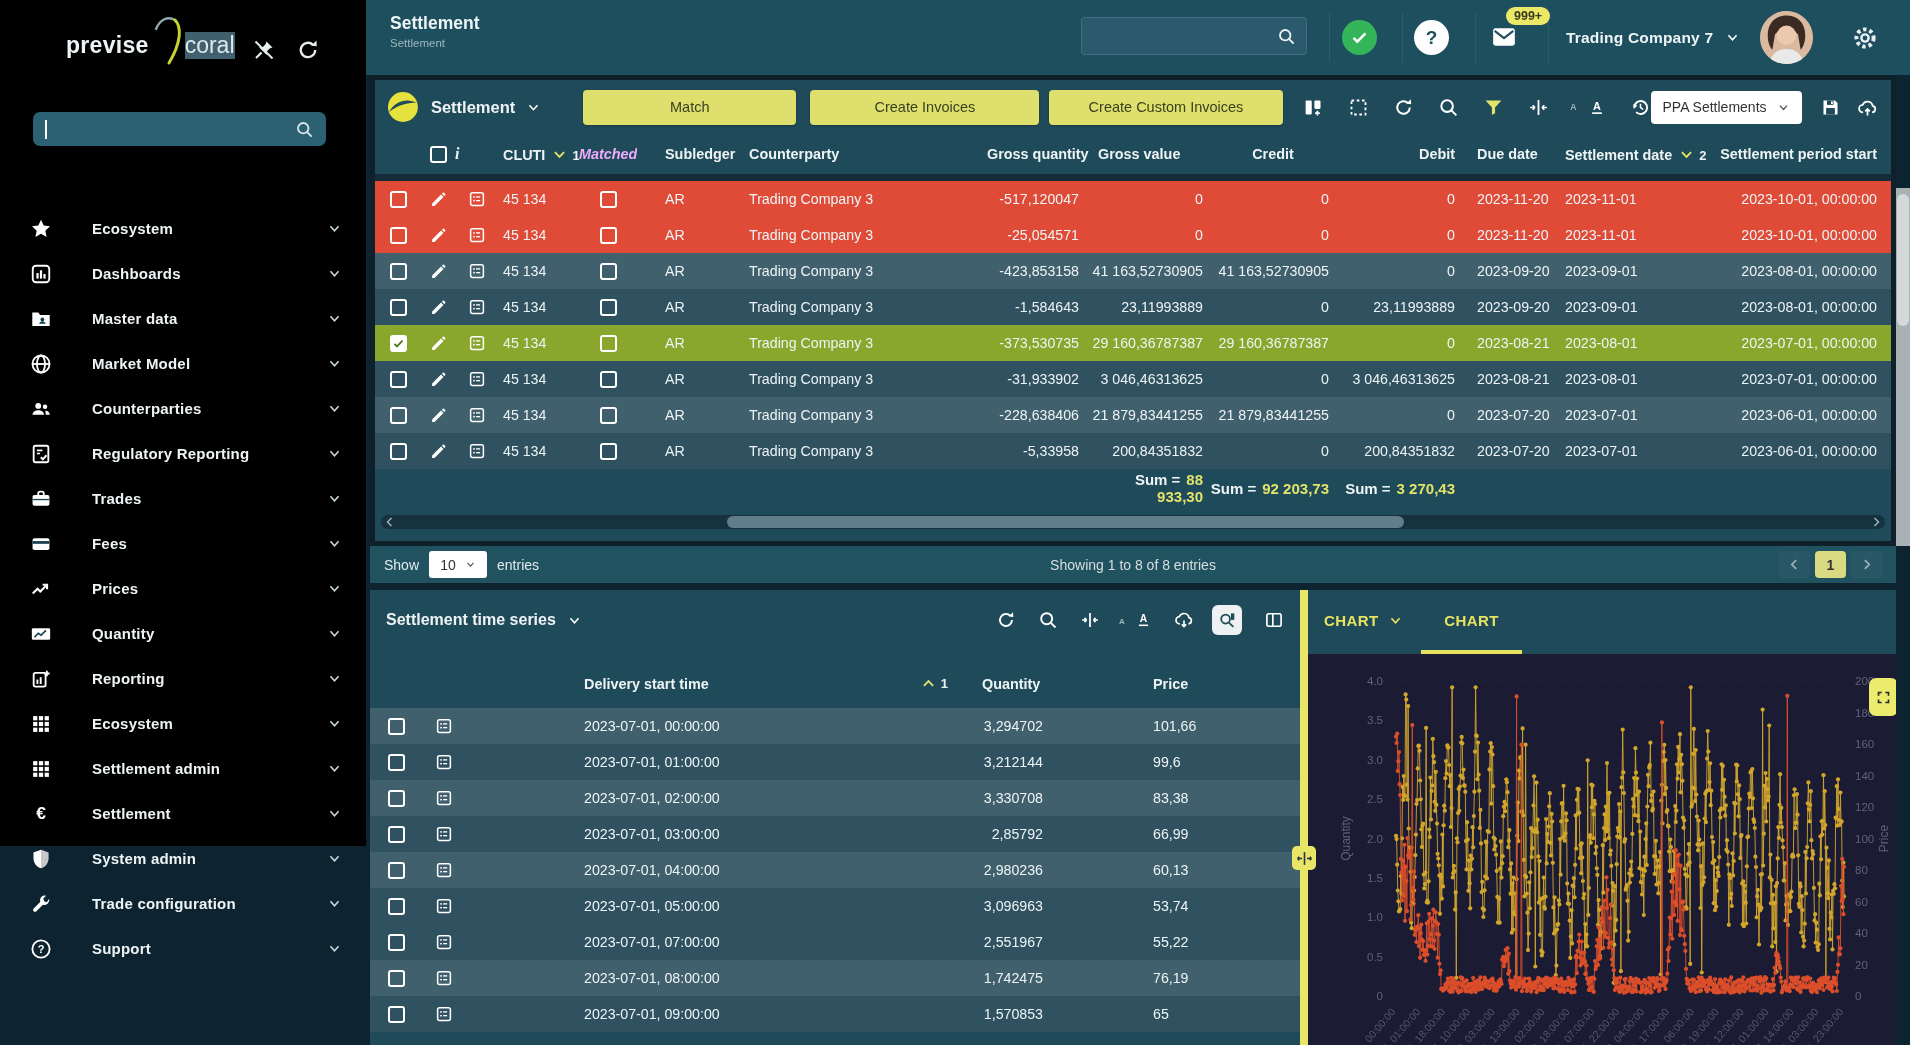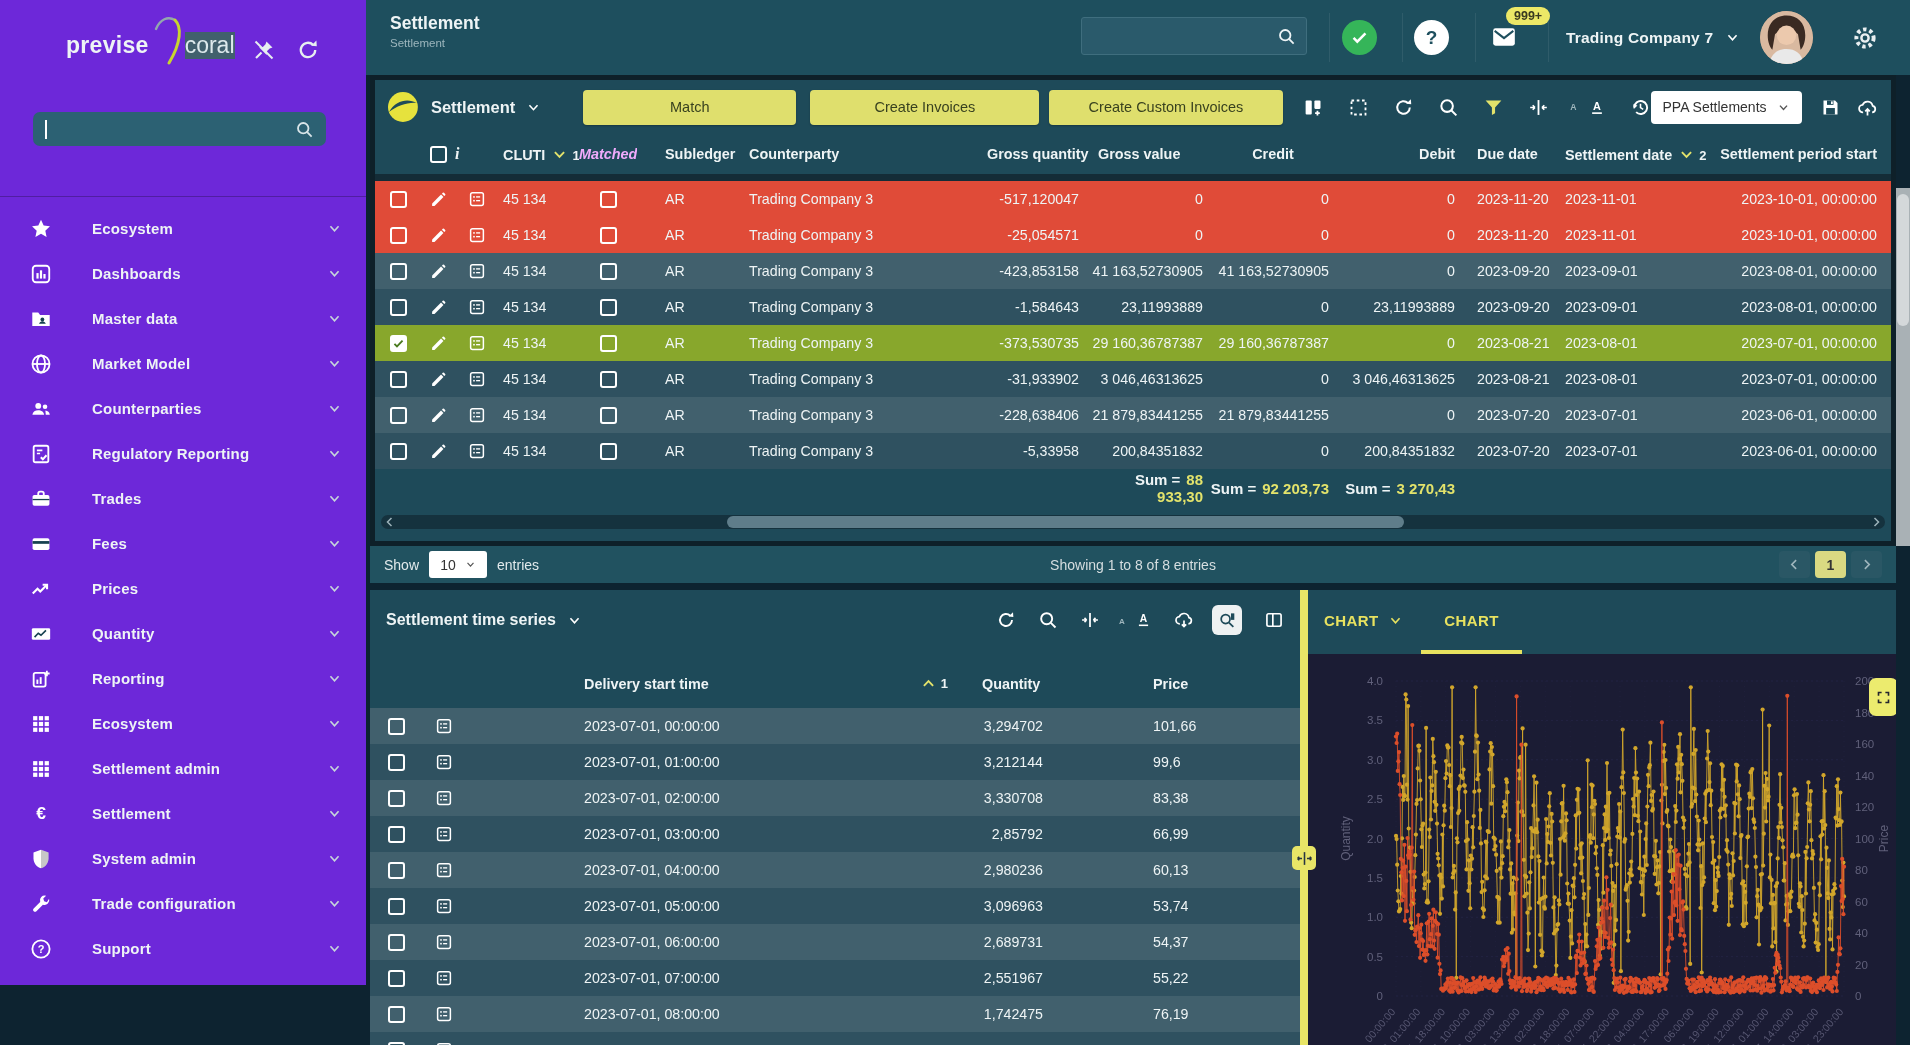--- a/index.html
+++ b/index.html
@@ -1,20 +1,20 @@
 <!DOCTYPE html>
 <html><head>
 <meta charset="utf-8">
 <style>
   html,body{margin:0;padding:0;width:1910px;height:1045px;overflow:hidden;
     background:#0d2330;font-family:"Liberation Sans",sans-serif;color:#eef4f5;}
   .ic svg{display:block;width:100%;height:100%;}
 
   
-  #sidebar{position:absolute;left:0;top:0;width:366px;height:985px;background:#6d28d9;}
+  #sidebar{position:absolute;left:0;top:0;width:366px;height:846px;background:#000000;}
   .brand{position:absolute;left:66px;top:14px;display:flex;align-items:flex-start;}
   .brand .bold{font-weight:700;font-size:23px;margin-top:18px;letter-spacing:.3px;}
   .brand .light{font-weight:300;font-size:23px;color:#dde9ec;margin-top:18px;}
   .side-top-ic{position:absolute;top:38px;width:24px;height:24px;color:#e7eef0;cursor:pointer;}
   .side-search{position:absolute;left:33px;top:112px;width:293px;height:34px;background:#2c6173;
     border-radius:7px;display:flex;align-items:center;padding:0 12px;box-sizing:border-box;cursor:text;}
   .caret{width:2px;height:19px;background:#ffffff;}
   .side-search .sic{margin-left:auto;width:19px;height:19px;color:#d9e5e9;}
   #nav{position:absolute;top:196px;left:0;right:0;border-top:1px solid rgba(0,0,0,.25);padding-top:9px;}
   .nav-item{height:45px;display:flex;align-items:center;padding:0 24px 0 30px;cursor:pointer;}
@@ -1178,40 +1178,20 @@
               <path d="M10.8 9.2h5.4" stroke="currentColor" stroke-width="1.8"></path>
               <circle cx="8" cy="14.2" r="1.2" fill="currentColor"></circle>
               <path d="M10.8 14.2h5.4" stroke="currentColor" stroke-width="1.8"></path>
             </svg>
           </span>
         </div>
         <div></div>
         <div class="c-del">2023-07-01, 05:00:00</div>
         <div class="c-qty">3,096963</div>
         <div class="c-prc">53,74</div>
-      </div>
-      <div class="ts-row lt">
-        <div class="center">
-          <span class="cb"></span>
-        </div>
-        <div class="center">
-          <span class="cell-ic ic">
-            <svg viewBox="0 0 24 24" fill="none">
-              <rect x="3.5" y="3.5" width="17" height="17" rx="2.6" stroke="currentColor" stroke-width="2"></rect>
-              <circle cx="8" cy="9.2" r="1.2" fill="currentColor"></circle>
-              <path d="M10.8 9.2h5.4" stroke="currentColor" stroke-width="1.8"></path>
-              <circle cx="8" cy="14.2" r="1.2" fill="currentColor"></circle>
-              <path d="M10.8 14.2h5.4" stroke="currentColor" stroke-width="1.8"></path>
-            </svg>
-          </span>
-        </div>
-        <div></div>
-        <div class="c-del">2023-07-01, 06:00:00</div>
-        <div class="c-qty">2,689731</div>
-        <div class="c-prc">54,37</div>
       </div>
       <div class="ts-row dk">
         <div class="center">
           <span class="cb"></span>
         </div>
         <div class="center">
           <span class="cell-ic ic">
             <svg viewBox="0 0 24 24" fill="none">
               <rect x="3.5" y="3.5" width="17" height="17" rx="2.6" stroke="currentColor" stroke-width="2"></rect>
               <circle cx="8" cy="9.2" r="1.2" fill="currentColor"></circle>

